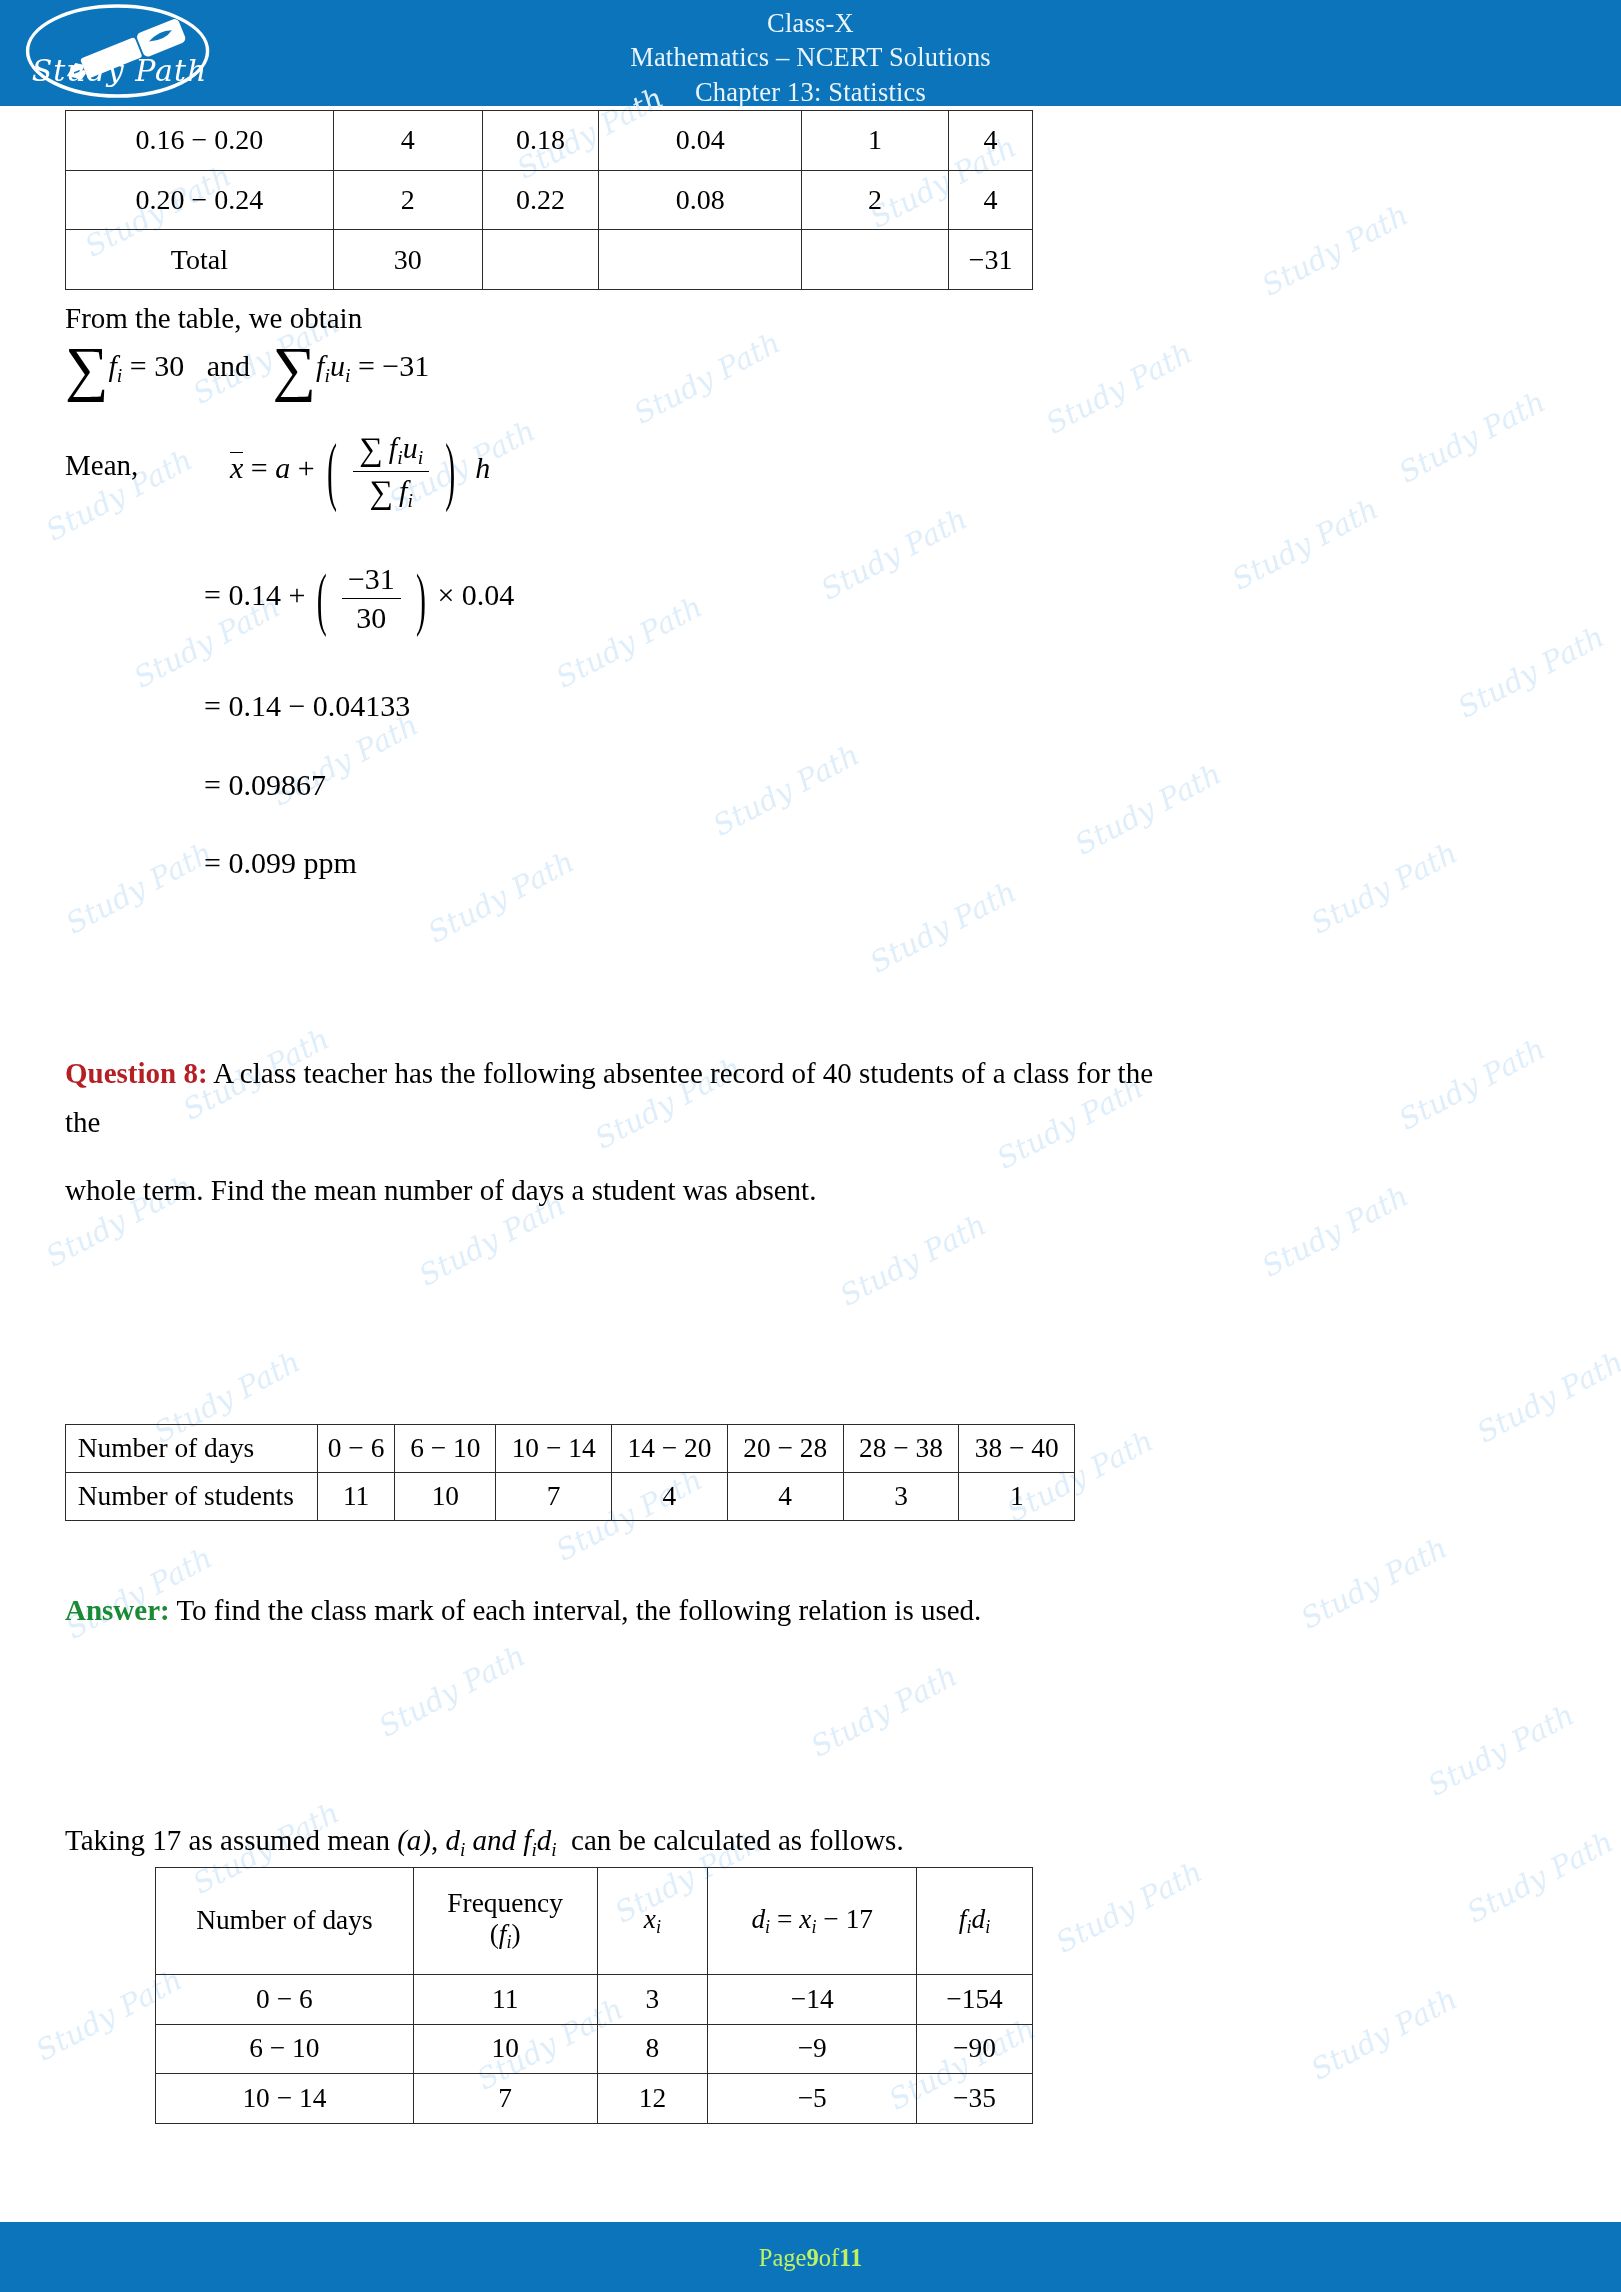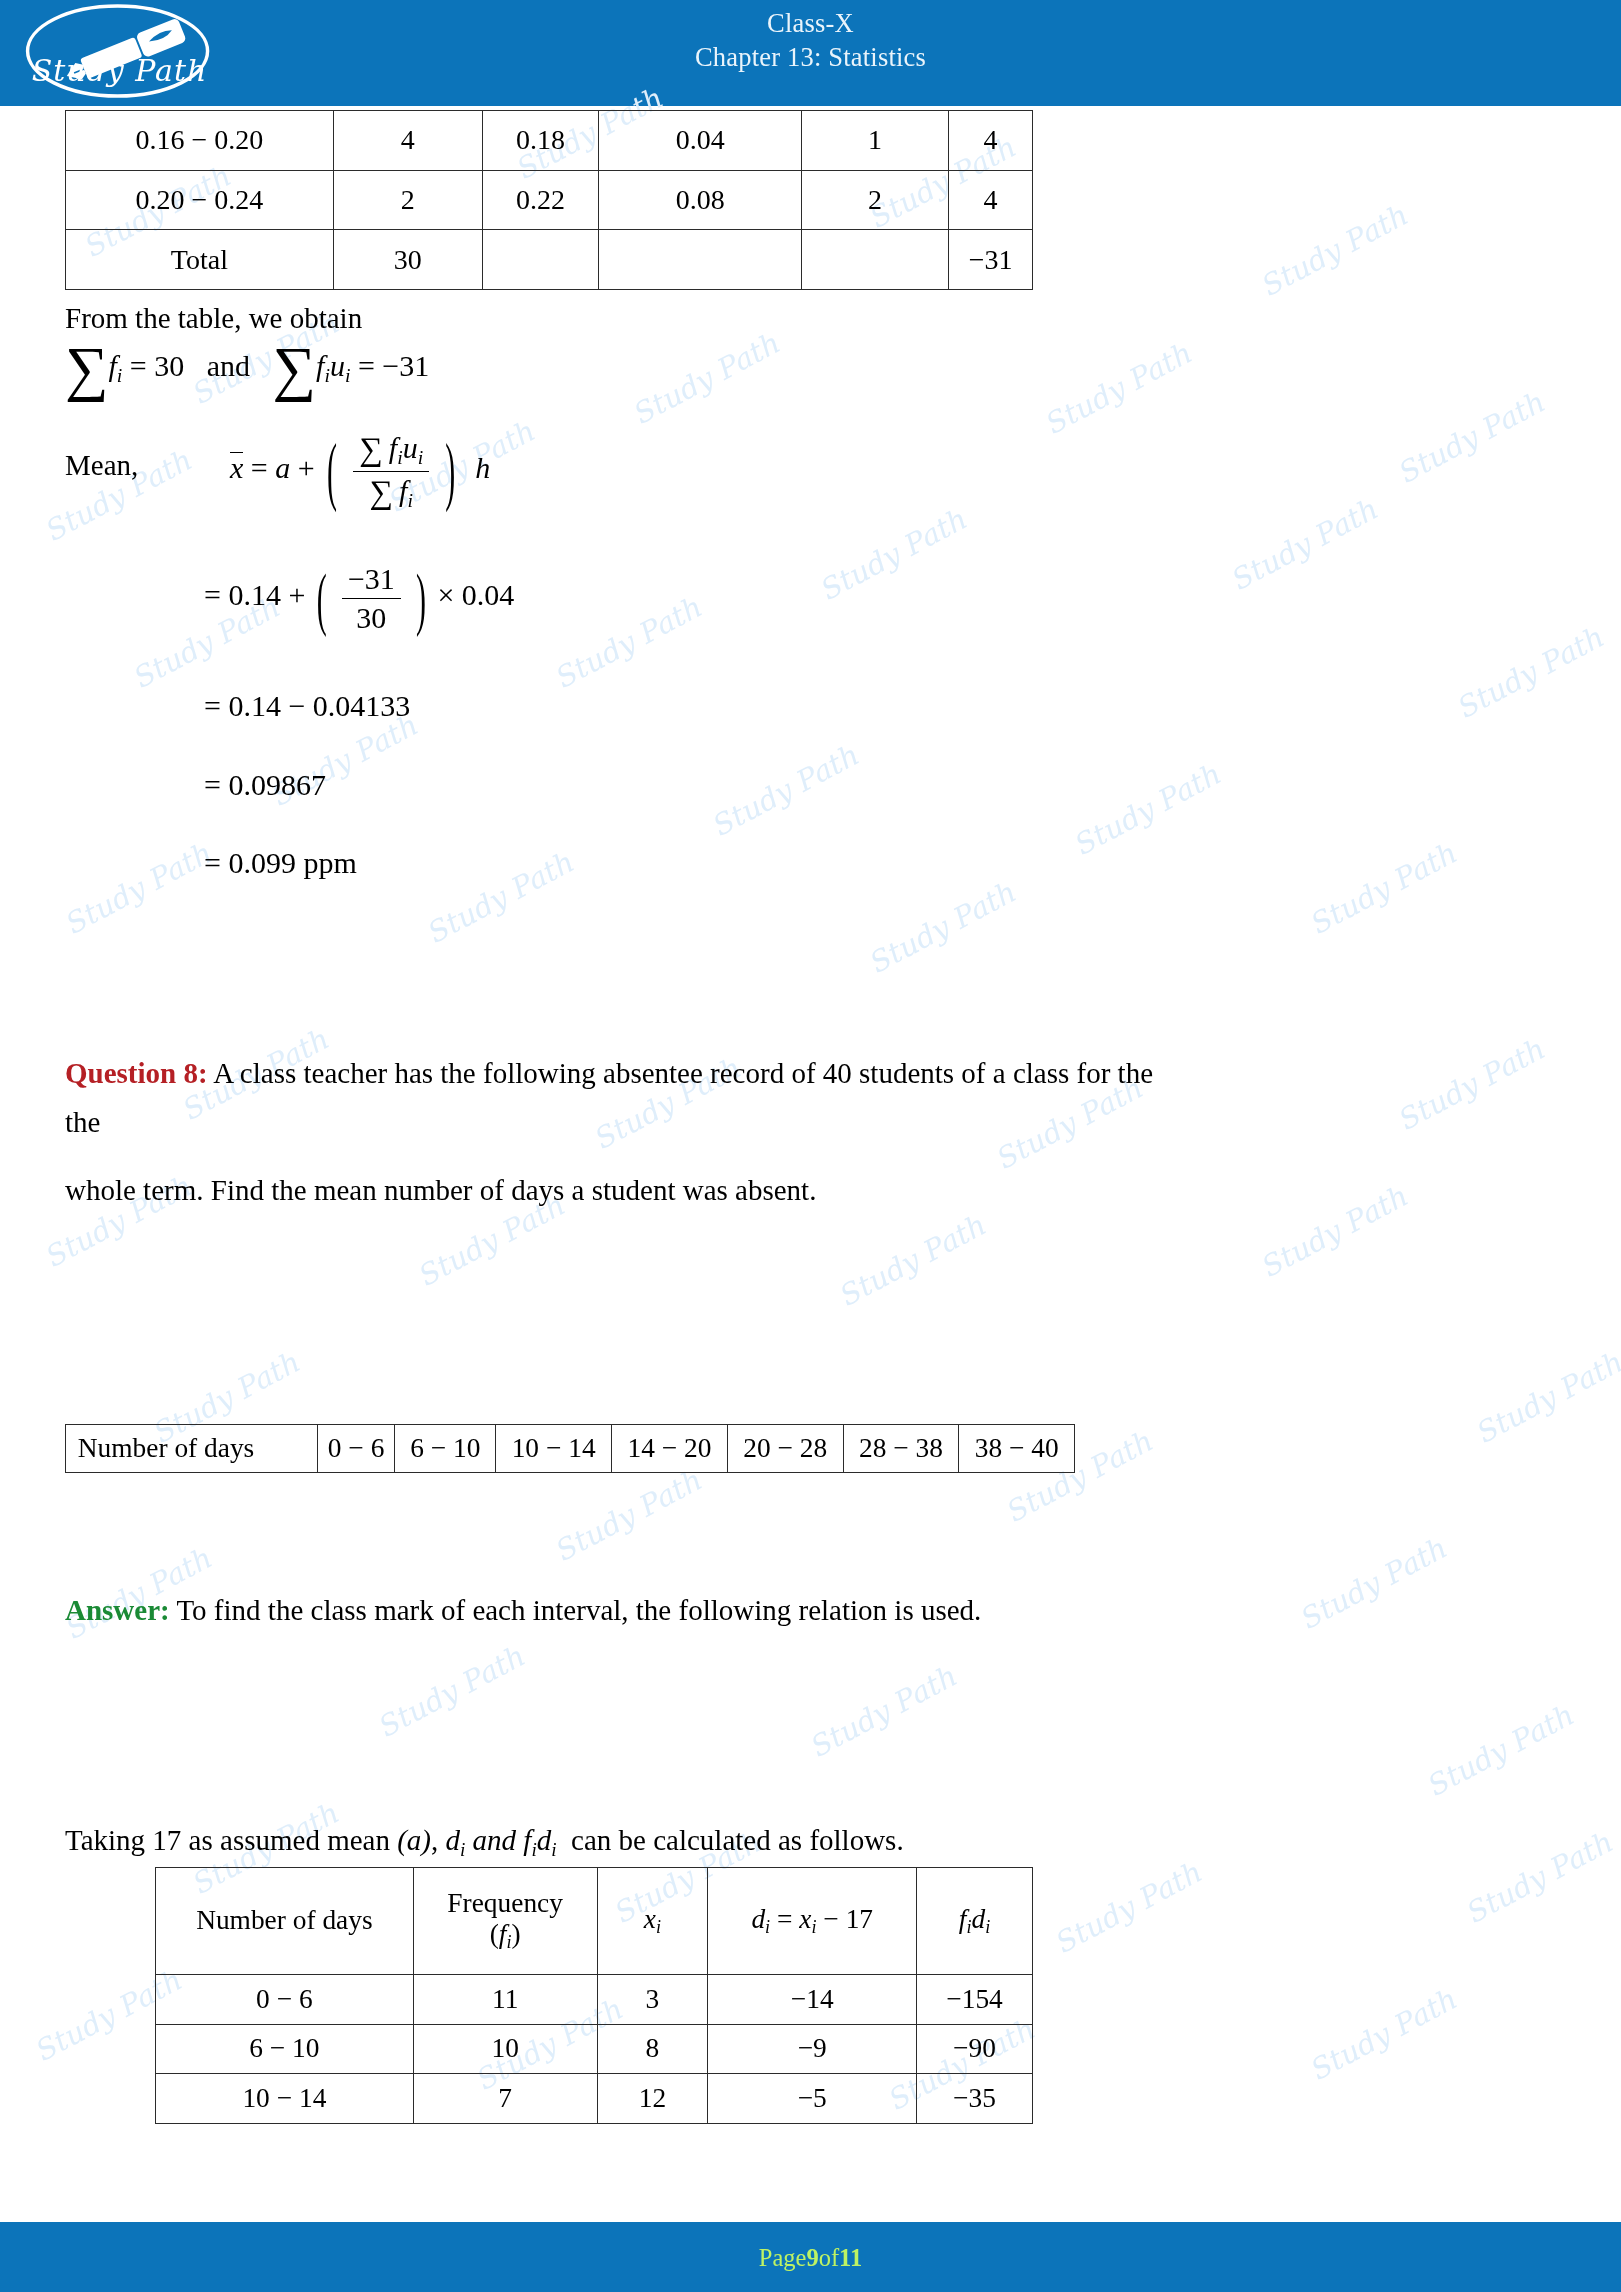--- a/index.html
+++ b/index.html
@@ -217,20 +217,21 @@
         <path d="M 63 55 L 74 55" stroke="#0c74ba" stroke-width="1.6"></path>
         <rect x="74" y="44" width="60" height="22" rx="3" fill="#ffffff"></rect>
         <rect x="136" y="42" width="46" height="26" rx="5" fill="#ffffff"></rect>
         <path d="M 146 54 q 14 -7 26 -2 q -10 7 -26 2 Z" fill="#0c74ba"></path>
       </g>
     </svg>
     <div class="logo-text">Study Path</div>
   </div>
   <div class="header-titles">
     <div>Class-X</div>
+    <div>Mathematics – NCERT Solutions</div>
     <div>Chapter 13: Statistics</div>
   </div>
 </div>
 
 <div class="content">
 
   <div class="wm" style="left:78px;  top:88px;">Study Path</div>
   <div class="wm" style="left:510px; top:9.8px;">Study Path</div>
   <div class="wm" style="left:863px; top:59px;">Study Path</div>
   <div class="wm" style="left:1255px;top:127px;">Study Path</div>
@@ -357,20 +358,30 @@
       <tr>
         <td class="hdr">Number of days</td>
         <td class="d1">0 − 6</td>
         <td class="d2">6 − 10</td>
         <td class="d3">10 − 14</td>
         <td class="d4">14 − 20</td>
         <td class="d5">20 − 28</td>
         <td class="d6">28 − 38</td>
         <td class="d7">38 − 40</td>
       </tr>
+      <tr>
+        <td class="hdr">Number of students</td>
+        <td>11</td>
+        <td>10</td>
+        <td>7</td>
+        <td>4</td>
+        <td>4</td>
+        <td>3</td>
+        <td>1</td>
+      </tr>
     </tbody>
   </table>
 
   <div class="para layer" style="left:65px; top:1483px; width:1490px;">
     <span class="a-label">Answer:</span><span> To find the class mark of each interval, the following relation is used.</span>
   </div>
 
 
   <div class="para layer" style="left:65px; top:1713px; width:1490px;">
     Taking 17 as assumed mean <span class="mi">(a)</span>, <span class="mi">d</span><span class="sub">i</span> <span class="mi">and</span> <span class="mi">f</span><span class="sub">i</span><span class="mi">d</span><span class="sub">i</span>&nbsp; can be calculated as follows.

